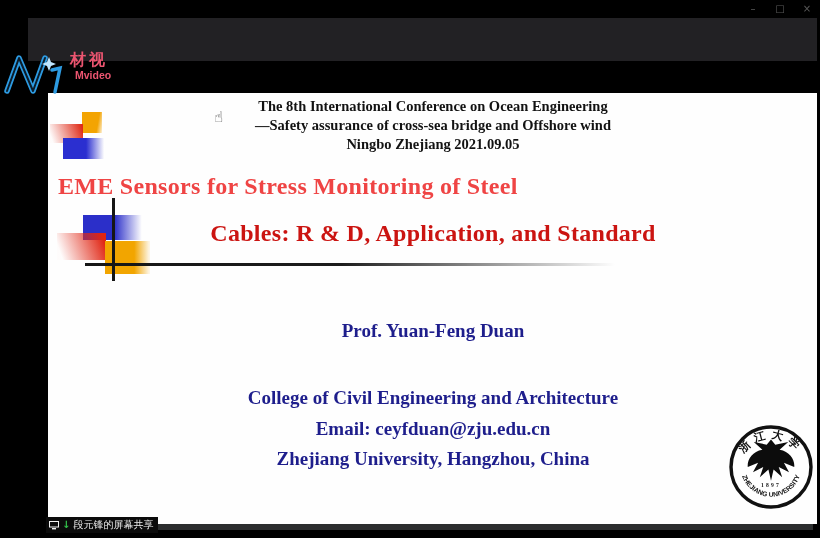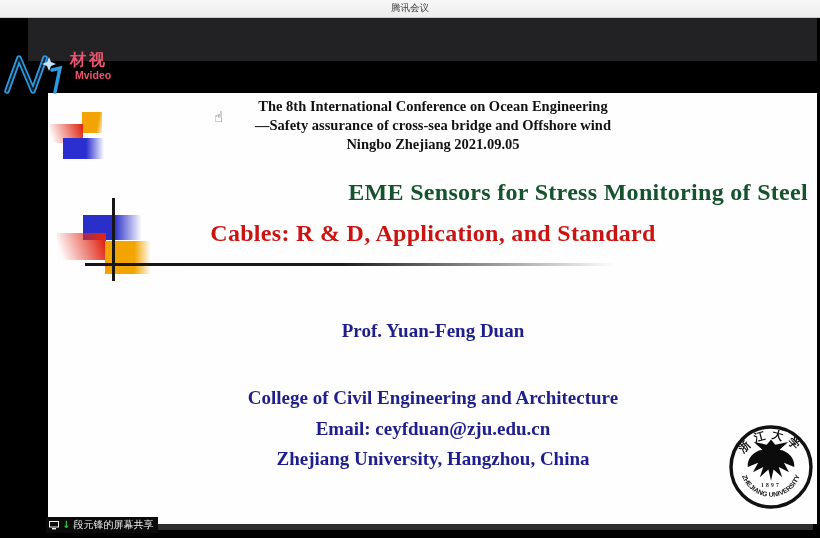--- a/index.html
+++ b/index.html
@@ -21,22 +21,22 @@
   .top-band    { position:absolute; left:28px; top:18px; width:789px; height:43px; background:#222124; }
   .bottom-band { position:absolute; left:48px; top:492px; width:765px; height:38px; background:#2b2d2e;
                  border-top:1px solid #3a3d3e; }
   .right-strip { position:absolute; right:0; top:18px; width:3px; height:520px; background:#000; }
 
   
   .slide { position:absolute; left:48px; top:61px; width:769px; height:431px; background:#fefefe;margin-top:32px; }
 
   .conf-header { position:absolute; left:60px; top:4px; width:650px; text-align:center;
                  font-size:14.5px; font-weight:bold; color:#121212; line-height:19px; }
-  .title-l1 { position:absolute; left:10px; top:86px; width:750px; text-align:right;
-              font-size:24px; font-weight:bold; color:#14532d; letter-spacing:.3px; }
+  .title-l1 { position:absolute; left:10px; top:80px; width:750px; text-align:left;
+              font-size:24px; font-weight:bold; color:#ef4444; letter-spacing:.3px; }
   .title-l2 { position:absolute; left:10px; top:127px; width:750px; text-align:center;
               font-size:24px; font-weight:bold; color:#cb1411; letter-spacing:.3px; }
   .presenter { position:absolute; left:10px; top:227px; width:750px; text-align:center;
                font-size:19px; font-weight:bold; color:#1e1e8c; }
   .affil { position:absolute; left:10px; top:290px; width:750px; text-align:center;
            font-size:19px; font-weight:bold; color:#1e1e8c; line-height:30.5px; }
 
   
   .sq { position:absolute; }
   .sq-orange-sm { left:34px; top:19px;  width:20px; height:21px;
@@ -74,23 +74,20 @@
                  display:flex; align-items:center; gap:3px; padding:0 5px 0 3px; z-index:40; }
   .share-badge-text { font-family:"Liberation Sans", sans-serif; font-size:10px; color:#ededed; }
   .green-arrow { font-family:"DejaVu Sans", sans-serif; font-size:10px; color:#33c24b;
                  font-weight:bold; line-height:10px; }
 </style>
 </head>
 <body>
 
 <div class="screen">
 
-  <div class="titlebar">
-    <span class="titlebar-title">腾讯会议</span>
-  </div>
   <div class="win-controls">
     <span class="win-btn">–</span>
     <span class="win-btn">□</span>
     <span class="win-btn">×</span>
   </div>
 
   <div class="top-band"></div>
   <div class="bottom-band"></div>
   <div class="right-strip"></div>
 

